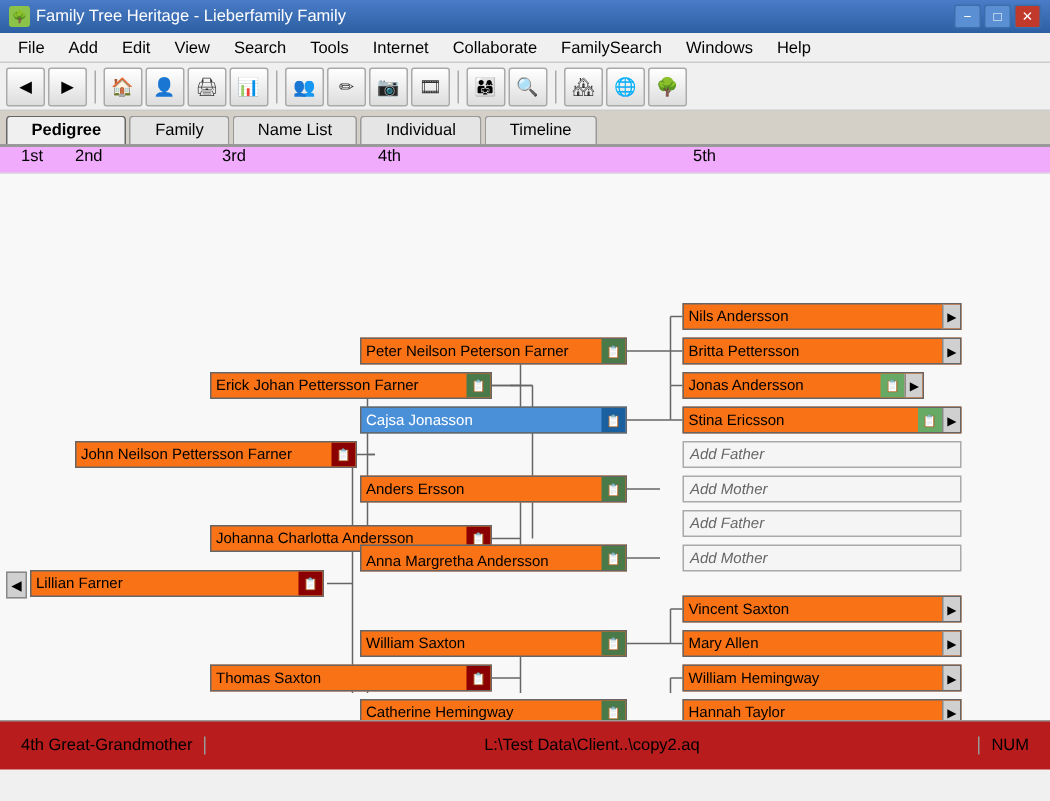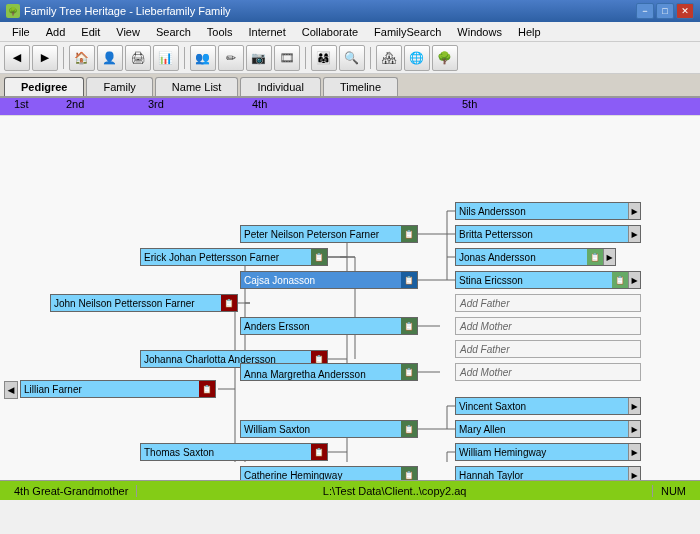--- a/index.html
+++ b/index.html
@@ -93,21 +93,21 @@
       background: #f8f8f8;
       position: relative;
       overflow: hidden;
     }
 
     
     .person-box {
       position: absolute;
       height: 18px;
       border: 1px solid #666;
-      background: #7dd3fc;
+      background: #f97316;
       display: flex;
       align-items: center;
       font-size: 10px;
       overflow: hidden;
       white-space: nowrap;
     }
     .person-box.highlighted {
       background: #4a90d9;
       color: white;
     }
@@ -147,23 +147,23 @@
 
     
     .pedigree-svg {
       position: absolute;
       top: 0; left: 0;
       pointer-events: none;
     }
 
     
     .status-bar {
-      background: #84cc16;
+      background: #b91c1c;
       border-top: 1px solid #999;
-      height: 20px;
+      height: 33px;
       display: flex;
       align-items: center;
       padding: 0 6px;
       font-size: 11px;
       justify-content: space-between;
     }
     .status-section { padding: 0 8px; border-right: 1px solid #999; }
     .status-section:last-child { border-right: none; }
 
     .left-arrow {
@@ -232,23 +232,23 @@
 <div class="tabs">
   <div class="tab active">Pedigree</div>
   <div class="tab">Family</div>
   <div class="tab">Name List</div>
   <div class="tab">Individual</div>
   <div class="tab">Timeline</div>
 </div>
 
 <div class="main-content" style="height: 382px; position: relative;">
 
-  <div style="position: relative; height: 18px; background: #8b5cf6; border-bottom: 1px solid #ddd; font-size: 11px;">
+  <div style="position: relative; height: 18px; background: #f0abfc; border-bottom: 1px solid #ddd; font-size: 11px;">
     <span style="position: absolute; left: 14px;">1st</span>
-    <span style="position: absolute; left: 66px;">2nd</span>
+    <span style="position: absolute; left: 50px;">2nd</span>
     <span style="position: absolute; left: 148px;">3rd</span>
     <span style="position: absolute; left: 252px;">4th</span>
     <span style="position: absolute; left: 462px;">5th</span>
   </div>
 
   <svg class="pedigree-svg" width="700" height="364">
 
     <line x1="218" y1="291" x2="235" y2="291" stroke="#666" stroke-width="1"></line>
     <line x1="235" y1="205" x2="235" y2="399" stroke="#666" stroke-width="1"></line>
     <line x1="235" y1="205" x2="250" y2="205" stroke="#666" stroke-width="1"></line>

